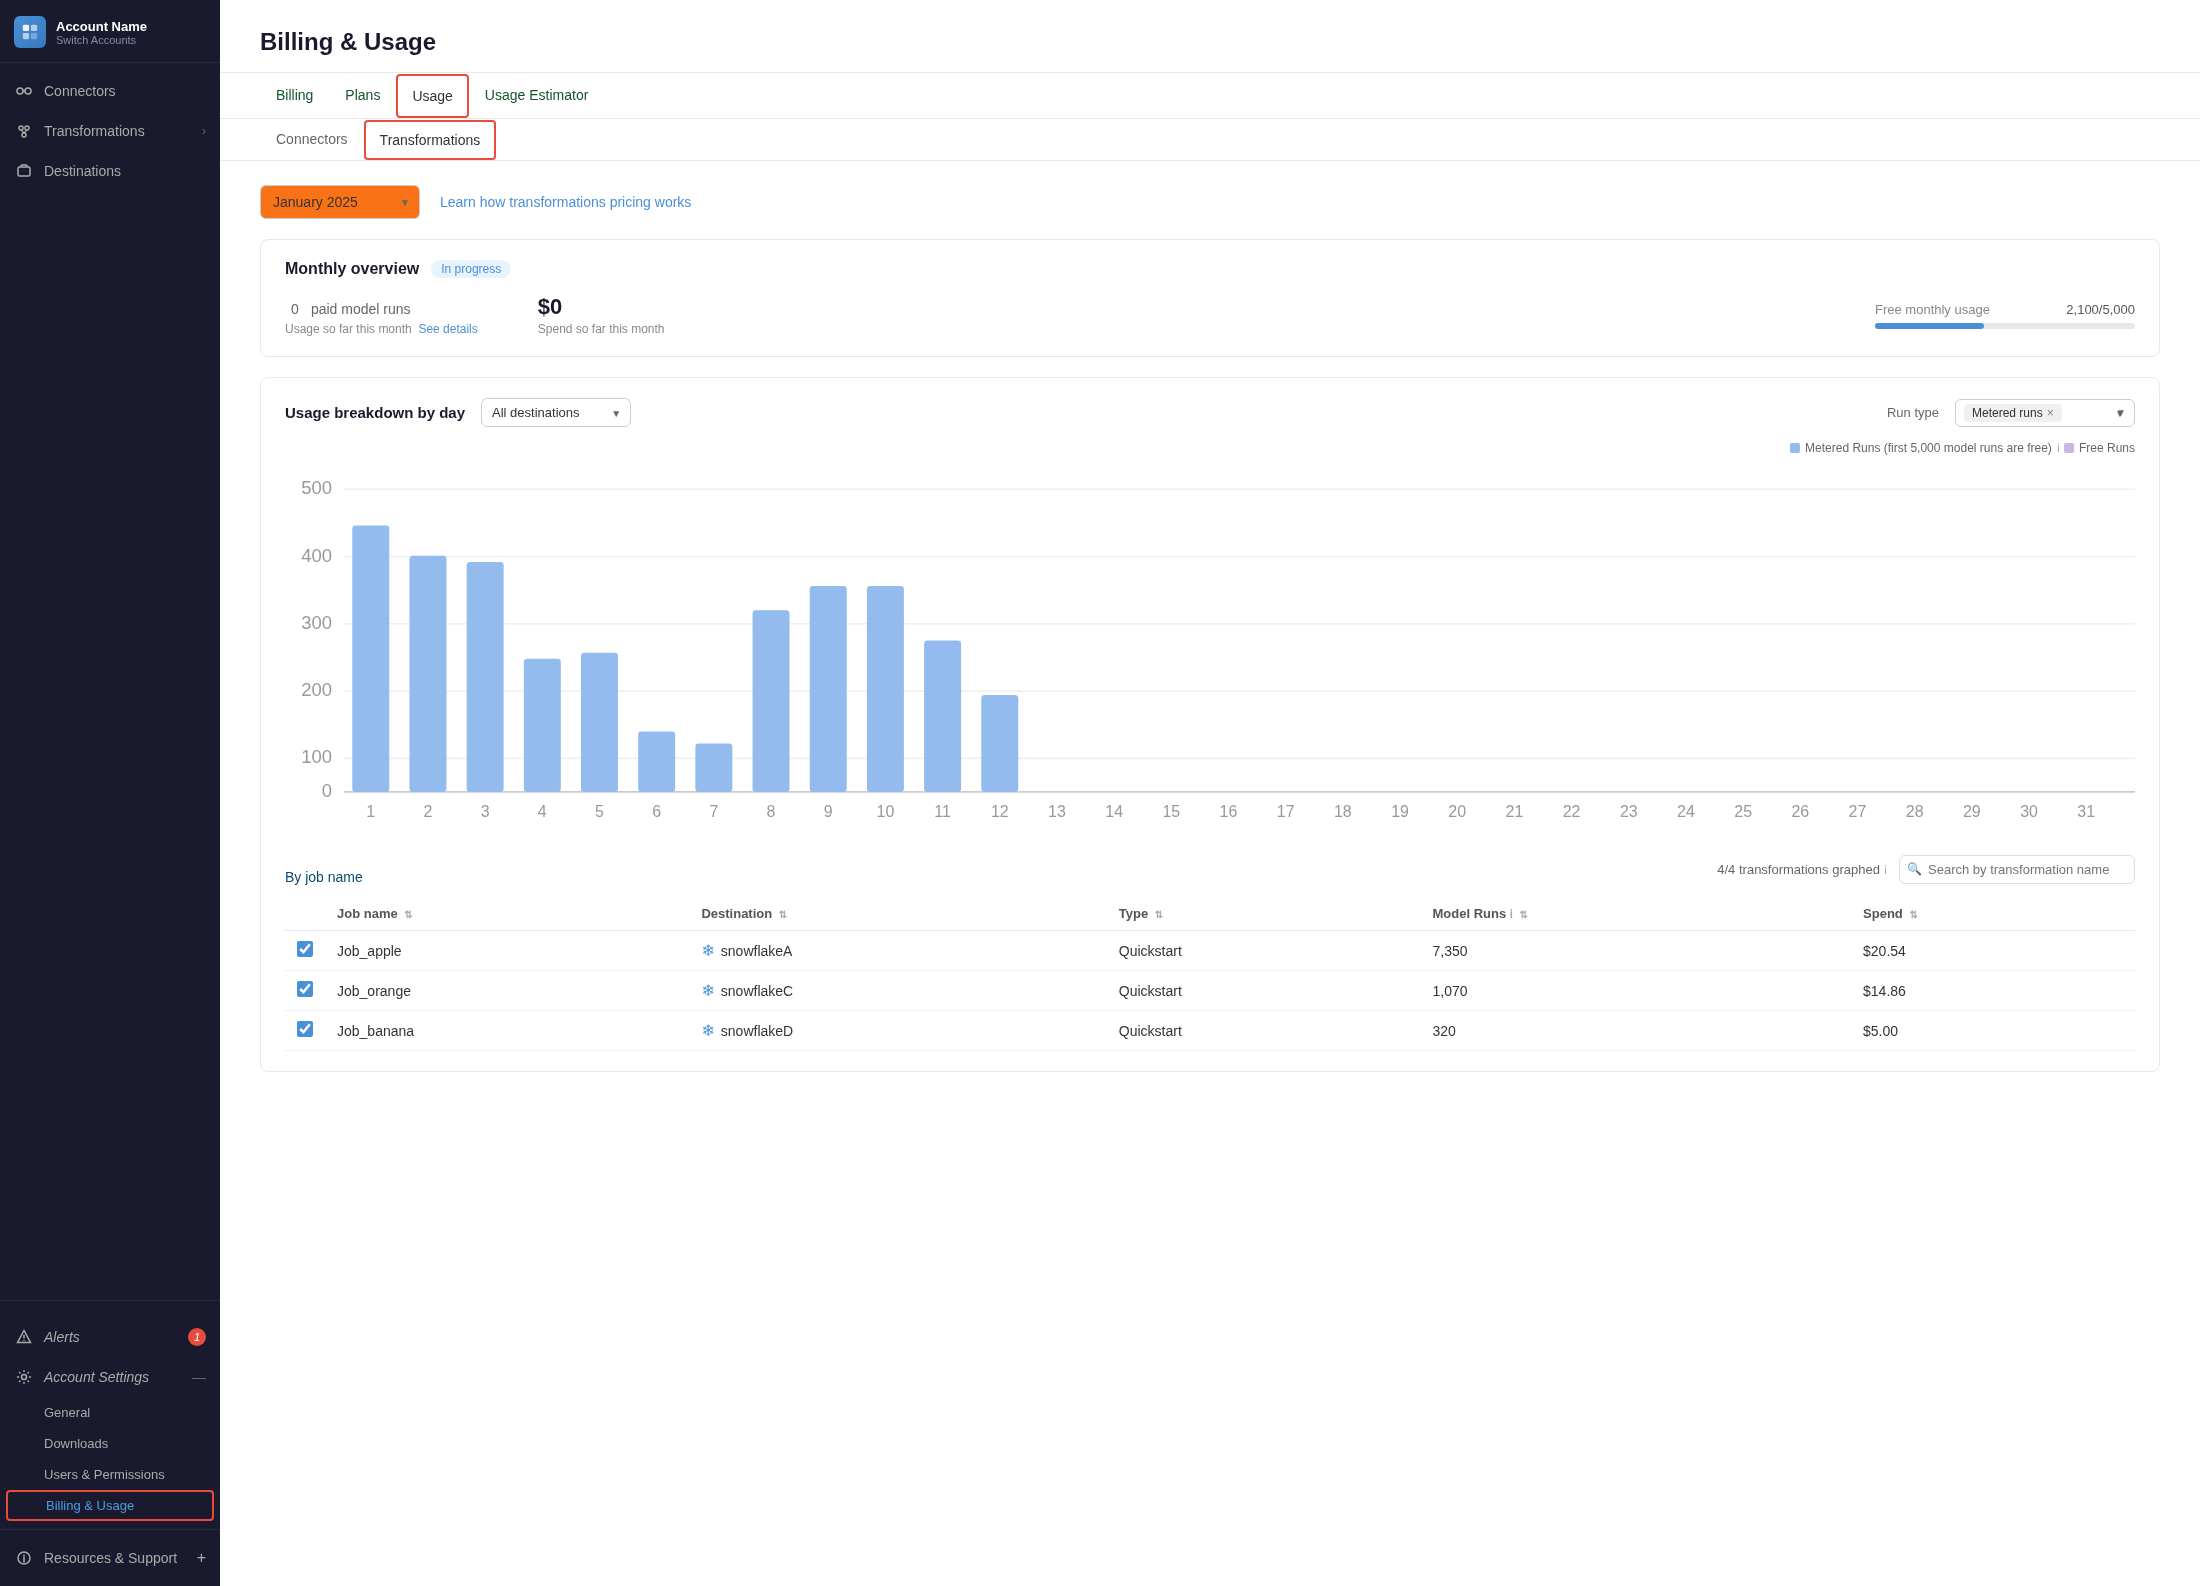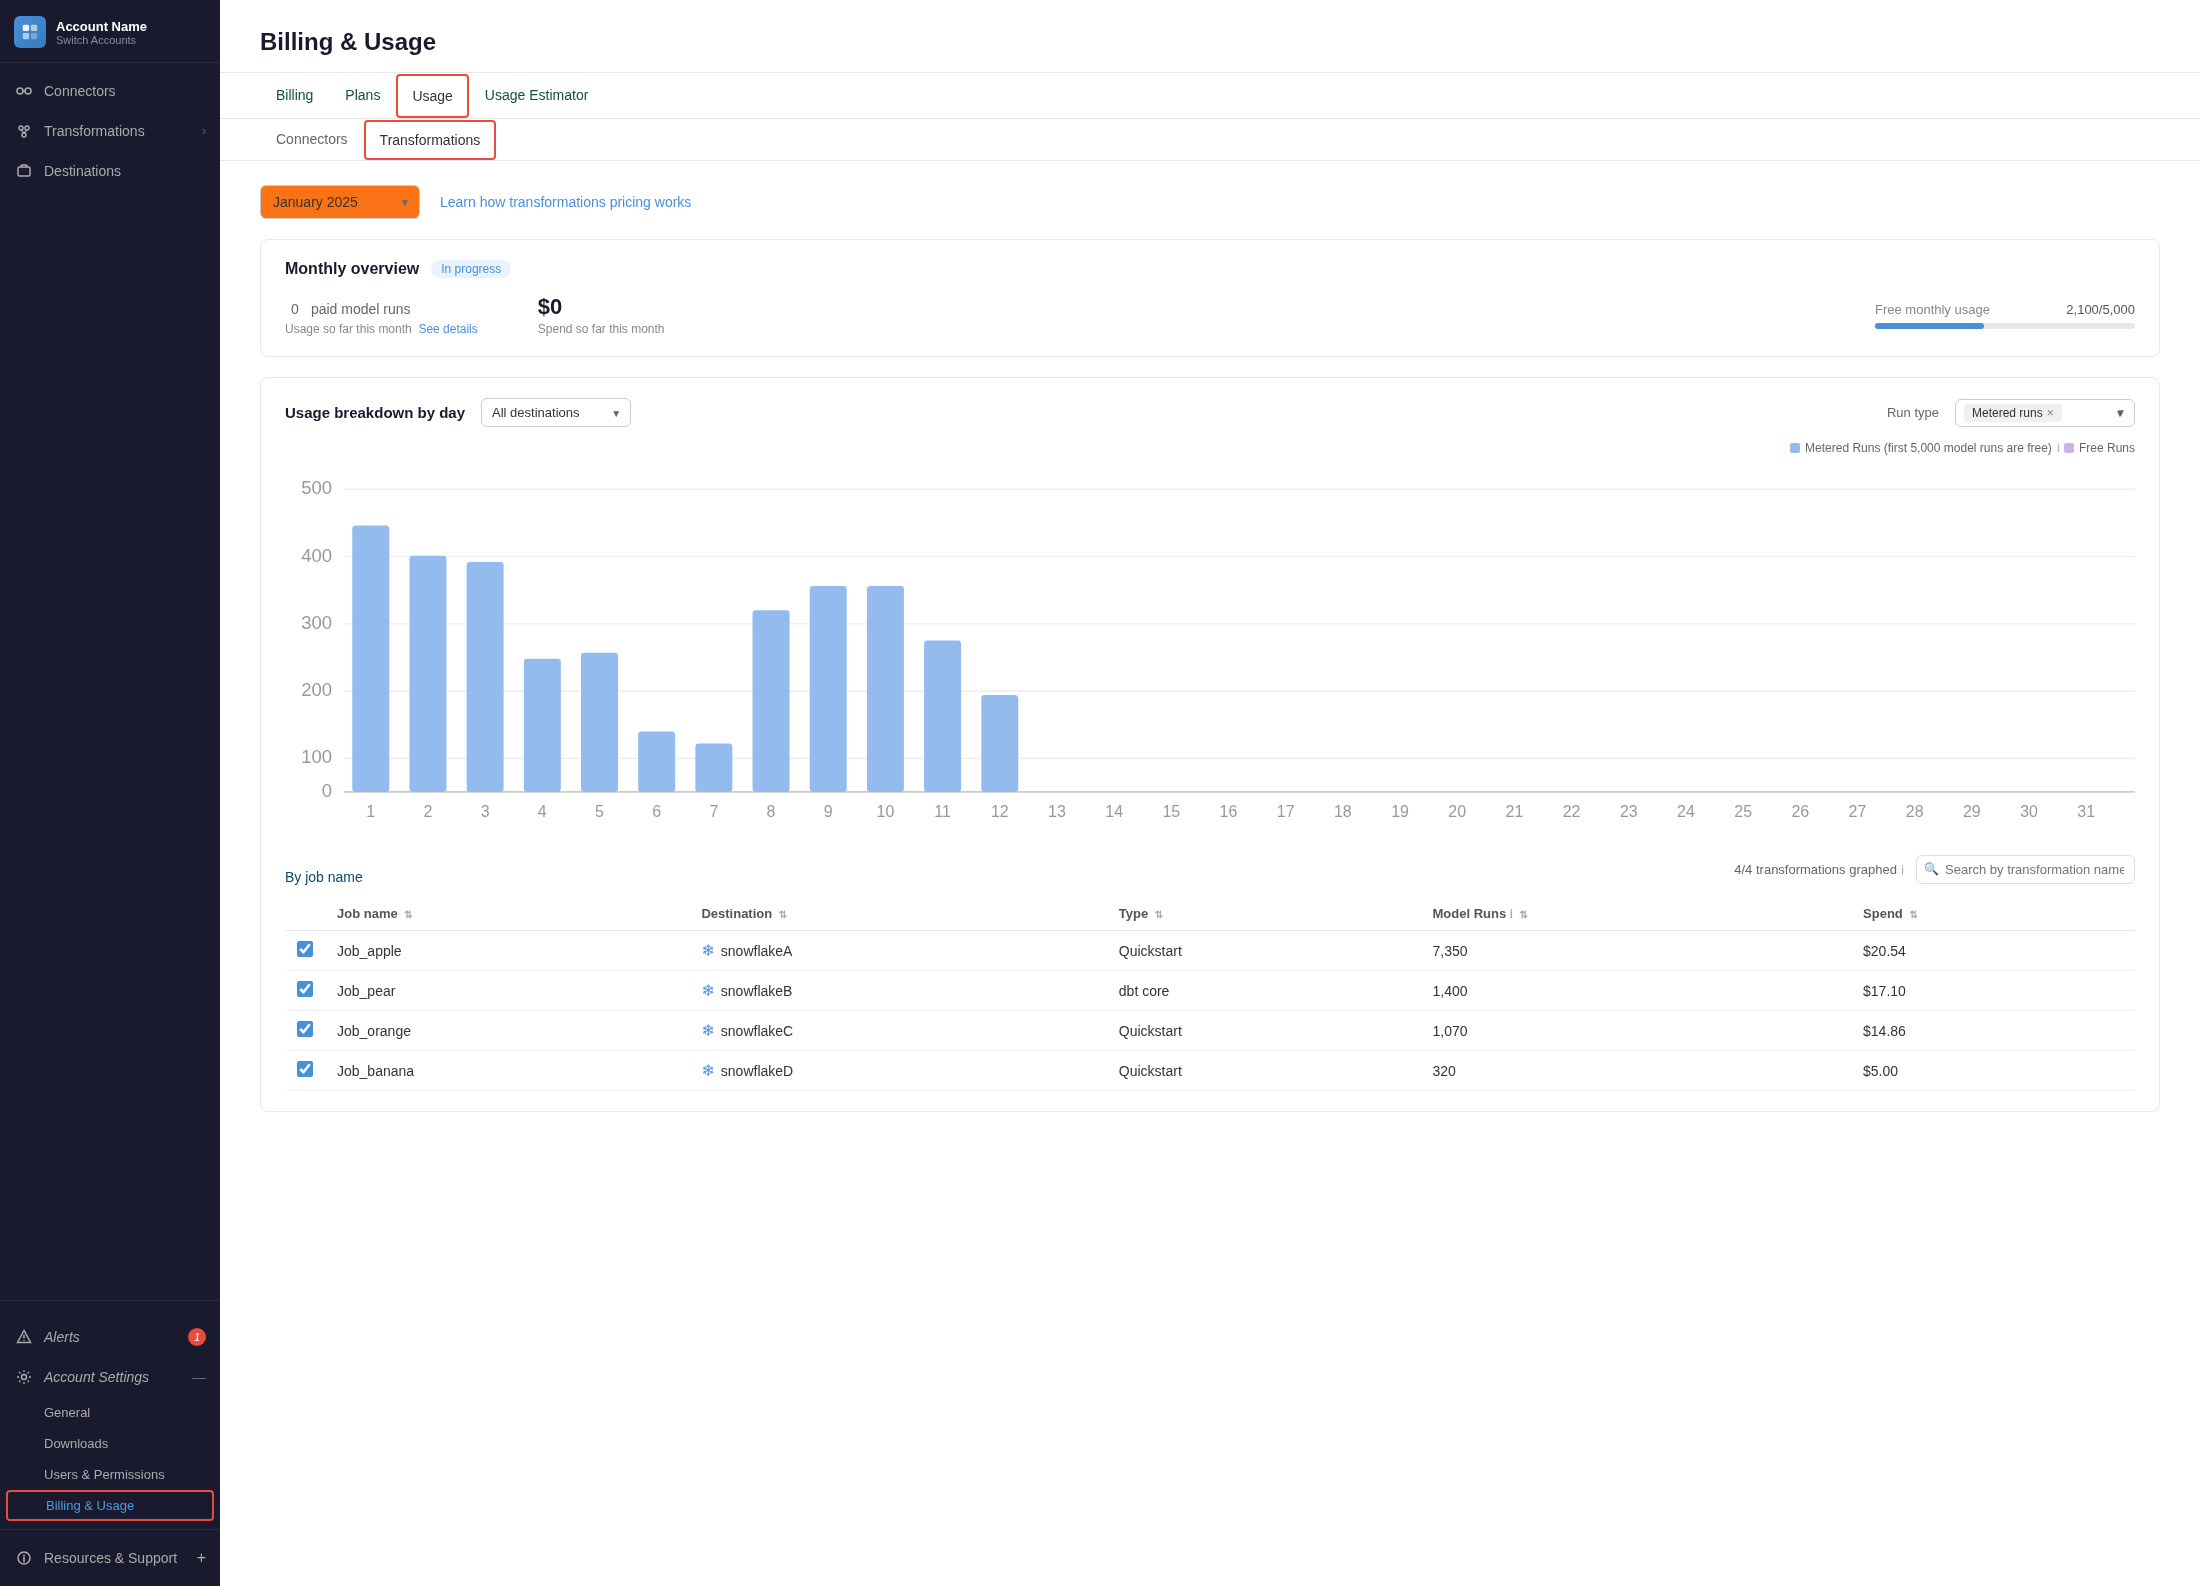--- a/index.html
+++ b/index.html
@@ -316,21 +316,21 @@
       display: flex;
       align-items: center;
     }
     .search-icon-inside { position: absolute; left: 8px; color: #aaa; font-size: 12px; }
     .search-input {
       border: 1px solid #ddd;
       border-radius: 6px;
       padding: 6px 10px 6px 28px;
       font-size: 13px;
       color: #333;
-      width: 219px;
+      width: 236px;
       outline: none;
     }
 
     
     table { width: 100%; border-collapse: collapse; }
     thead th {
       text-align: left;
       padding: 8px 12px;
       font-size: 13px;
       font-weight: 600;
@@ -705,35 +705,20 @@
                 </div>
               </td>
               <td>Quickstart</td>
               <td>7,350</td>
               <td>$20.54</td>
             </tr>
             <tr class="table-row">
               <td class="checkbox-cell">
                 <input type="checkbox" class="job-checkbox" checked="" style="">
               </td>
-              <td>Job_pear</td>
-              <td>
-                <div class="dest-cell">
-                  <span class="snowflake-icon">❄</span>
-                  <span>snowflakeB</span>
-                </div>
-              </td>
-              <td>dbt core</td>
-              <td>1,400</td>
-              <td>$17.10</td>
-            </tr>
-            <tr class="table-row">
-              <td class="checkbox-cell">
-                <input type="checkbox" class="job-checkbox" checked="" style="">
-              </td>
               <td>Job_orange</td>
               <td>
                 <div class="dest-cell">
                   <span class="snowflake-icon">❄</span>
                   <span>snowflakeC</span>
                 </div>
               </td>
               <td>Quickstart</td>
               <td>1,070</td>
               <td>$14.86</td>

